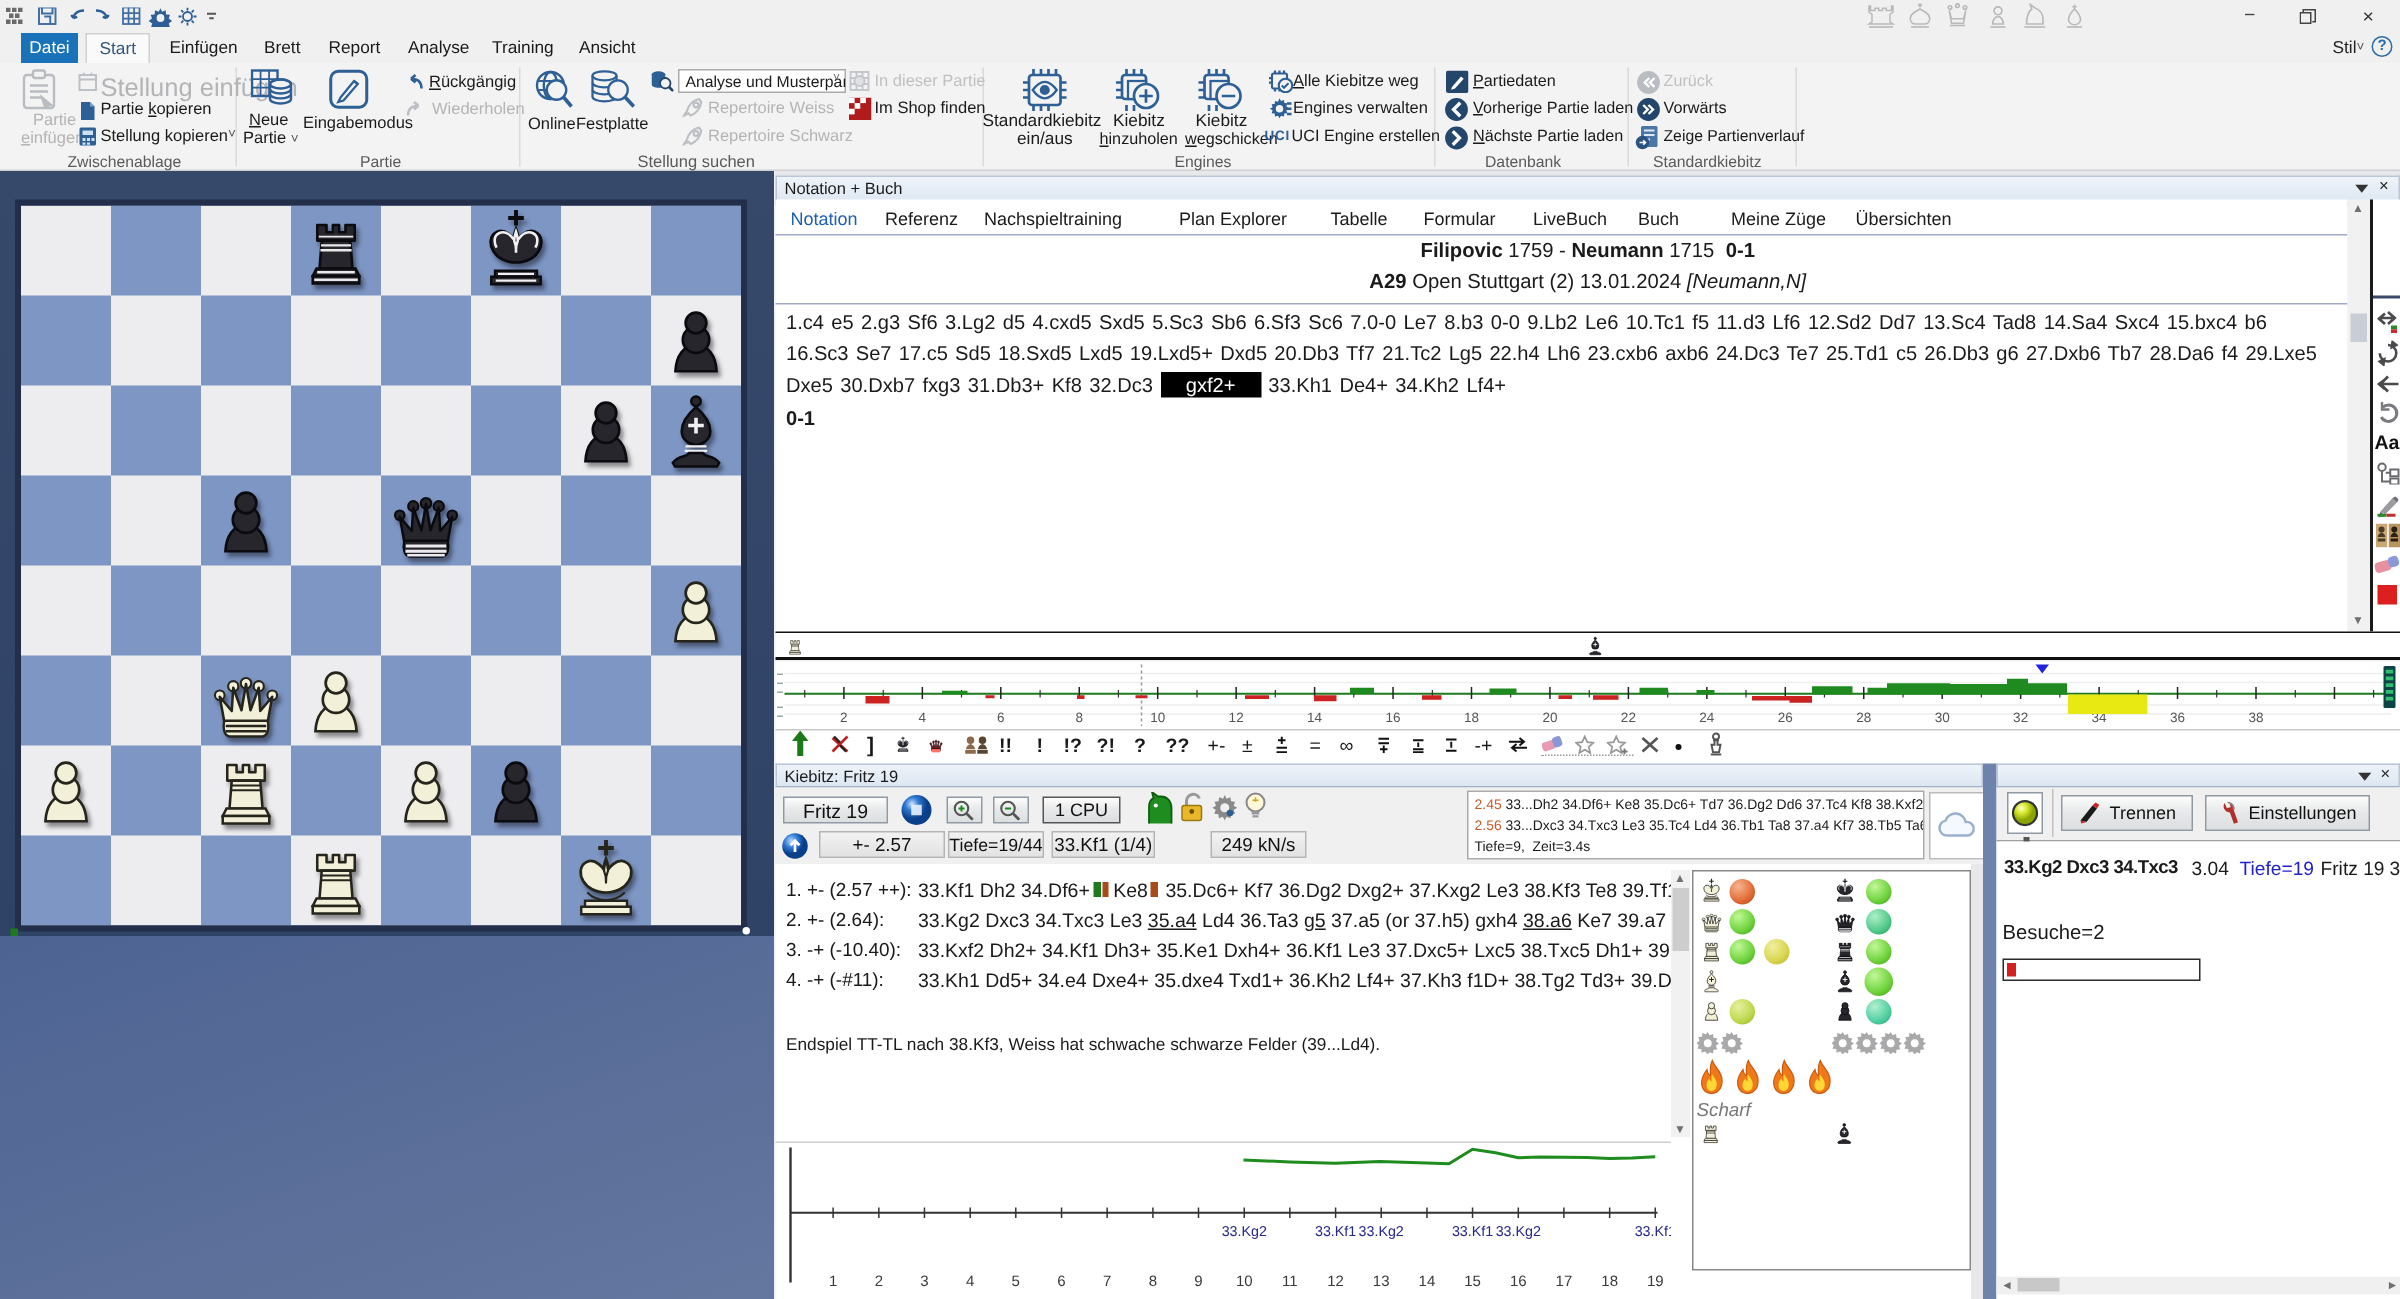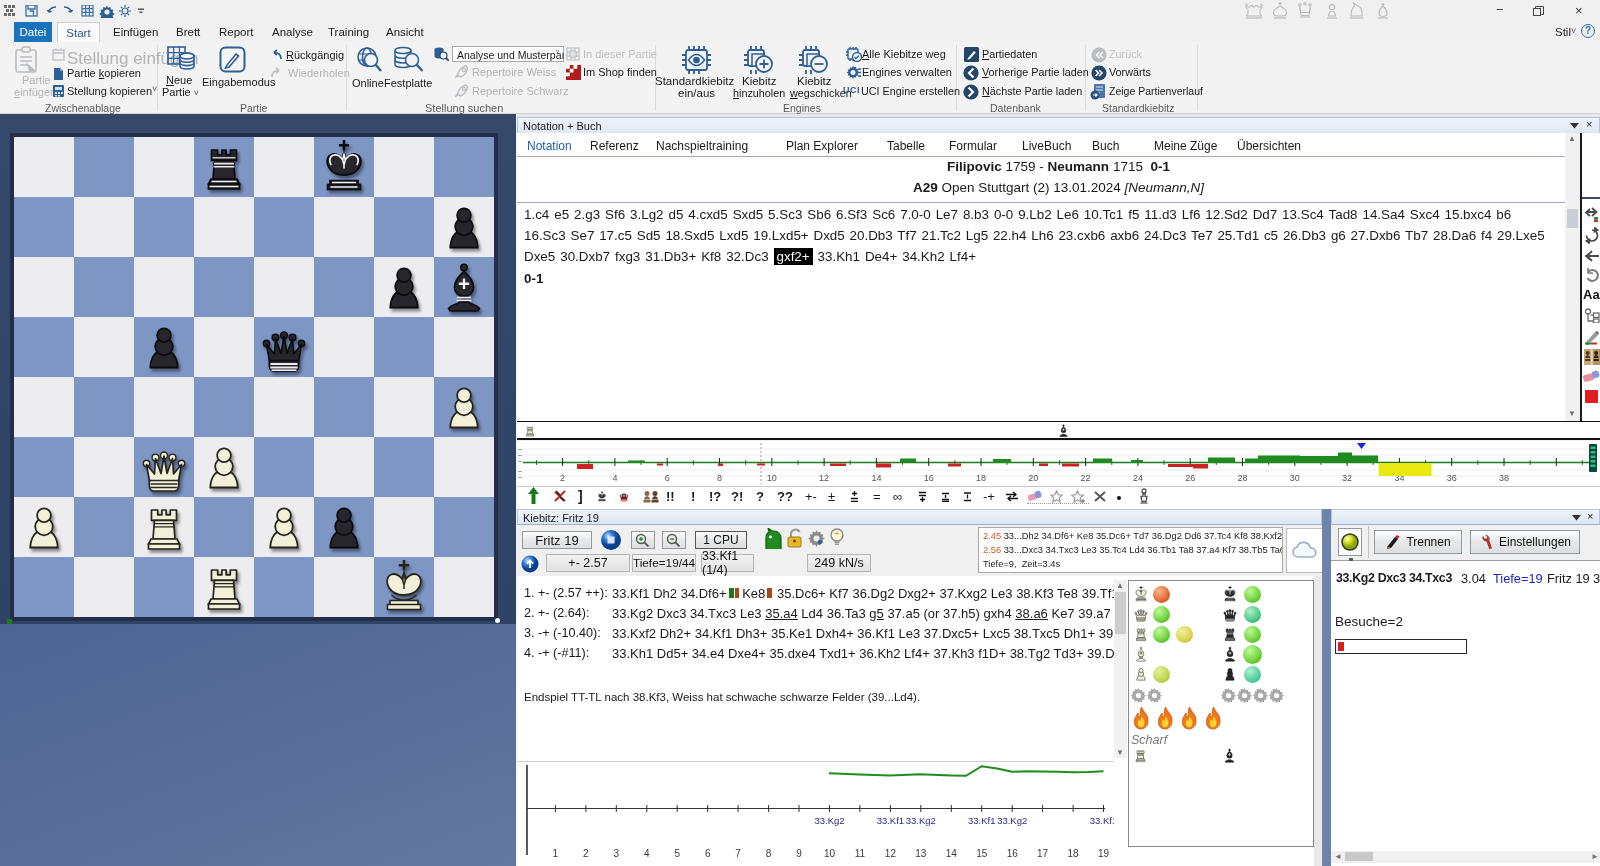--- a/index.html
+++ b/index.html
@@ -462,21 +462,21 @@
 <div class="tx" style="left:1022px;top:139px;font-size:12px">LiveBuch</div>
 <div class="tx" style="left:1092px;top:139px;font-size:12px">Buch</div>
 <div class="tx" style="left:1154px;top:139px;font-size:12px">Meine Züge</div>
 <div class="tx" style="left:1237px;top:139px;font-size:12px">Übersichten</div>
 <div class="abs" style="left:517px;top:156px;width:1048px;height:1px;background:#a0a8cc"></div>
 <div class="tx" style="left:517px;top:159px;width:1083px;text-align:center;font-size:13.5px"><b>Filipovic</b> 1759 - <b>Neumann</b> 1715&nbsp; <b>0-1</b></div>
 <div class="tx" style="left:517px;top:180px;width:1083px;text-align:center;font-size:13.5px"><b>A29</b> Open Stuttgart (2) 13.01.2024 <i>[Neumann,N]</i></div>
 <div class="abs" style="left:517px;top:202px;width:1048px;height:1px;background:#a0a8cc"></div>
 <div class="tx" id="mv1" style="left:524px;top:207px;font-size:13.4px;word-spacing:1.2px">1.c4 e5 2.g3 Sf6 3.Lg2 d5 4.cxd5 Sxd5 5.Sc3 Sb6 6.Sf3 Sc6 7.0-0 Le7 8.b3 0-0 9.Lb2 Le6 10.Tc1 f5 11.d3 Lf6 12.Sd2 Dd7 13.Sc4 Tad8 14.Sa4 Sxc4 15.bxc4 b6</div>
 <div class="tx" id="mv2" style="left:524px;top:228px;font-size:13.4px;word-spacing:1.1px">16.Sc3 Se7 17.c5 Sd5 18.Sxd5 Lxd5 19.Lxd5+ Dxd5 20.Db3 Tf7 21.Tc2 Lg5 22.h4 Lh6 23.cxb6 axb6 24.Dc3 Te7 25.Td1 c5 26.Db3 g6 27.Dxb6 Tb7 28.Da6 f4 29.Lxe5</div>
-<div class="tx" id="mv3" style="left:524px;top:249px;font-size:13.4px;word-spacing:1.2px">Dxe5 30.Dxb7 fxg3 31.Db3+ Kf8 32.Dc3 <span style="background:#000;color:#fff;padding:1px 3px">gxf2+</span> 33.Kh1 De4+ 34.Kh2 Lf4+</div>
+<div class="tx" id="mv3" style="left:524px;top:249px;font-size:13.4px;word-spacing:1.2px">Dxe5 30.Dxb7 fxg3 31.Db3+ Kf8 32.Dc3 <span style="background:#000;color:#fff;padding:1px 17px">gxf2+</span> 33.Kh1 De4+ 34.Kh2 Lf4+</div>
 <div class="tx" style="left:524px;top:271px;font-size:13.4px;font-weight:bold">0-1</div>
 
 <div class="abs" style="left:1565px;top:133px;width:15px;height:288px;background:#f1f1f1"></div>
 <div class="tx" style="left:1568px;top:134px;font-size:8px;color:#707070">▲</div>
 <div class="abs" style="left:1567px;top:209px;width:11px;height:19px;background:#c9ced6"></div>
 <div class="tx" style="left:1568px;top:409px;font-size:8px;color:#707070">▼</div>
 <div class="abs" style="left:1580px;top:133px;width:2px;height:288px;background:#1a1a1a"></div>
 
 <div class="abs" style="left:1582px;top:133px;width:18px;height:288px;background:#fff"></div>
 <div class="abs" style="left:1582px;top:197px;width:18px;height:1.5px;background:#3a4a68"></div>
@@ -756,21 +756,21 @@
         <stop offset="0%" stop-color="#bcd8fa"></stop>
         <stop offset="55%" stop-color="#2f7ad4"></stop>
         <stop offset="100%" stop-color="#0a3f8a"></stop>
       </radialGradient>
     </defs>
     <circle cx="9" cy="9" r="8.5" fill="url(#bluC)"></circle>
     <path d="M9 13V6M6 8.5L9 5.5l3 3" stroke="#fff" stroke-width="1.8" fill="none"></path>
   </svg>
 <div class="box" style="left:546px;top:554px;width:84px;height:18px">+- 2.57</div>
 <div class="box" style="left:632px;top:554px;width:64px;height:18px;font-size:11.8px">Tiefe=19/44</div>
-<div class="box" style="left:701px;top:554px;width:53px;height:18px">33.Kf1 (1/4)</div>
+<div class="box" style="left:701px;top:554px;width:69px;height:18px">33.Kf1 (1/4)</div>
 <div class="box" style="left:807px;top:554px;width:64px;height:18px">249 kN/s</div>
 
 <div class="abs" style="left:517px;top:576px;width:805px;height:290px;background:#fff"></div>
 <div class="abs" style="left:517px;top:576px;width:597px;height:182px;overflow:hidden" id="engclip">
 <div class="tx" style="left:7px;top:10px;font-size:12.6px">1. +- (2.57 ++):</div>
 <div class="tx" style="left:95px;top:10px;font-size:13px">33.Kf1 Dh2 34.Df6+<span style="display:inline-block;width:5px;height:10px;background:#1f7a1f;margin:0 1px 0 2px"></span><span style="display:inline-block;width:4px;height:10px;background:#a84a1a"></span> Ke8<span style="display:inline-block;width:5px;height:10px;background:#a84a1a;margin:0 1px 0 2px"></span> 35.Dc6+ Kf7 36.Dg2 Dxg2+ 37.Kxg2 Le3 38.Kf3 Te8 39.Tf1 Ld4 40.a4 Tf8 41</div>
 <div class="tx" style="left:7px;top:30px;font-size:12.6px">2. +- (2.64):</div>
 <div class="tx" style="left:95px;top:30px;font-size:13px">33.Kg2 Dxc3 34.Txc3 Le3 <u>35.a4</u> Ld4 36.Ta3 <u>g5</u> 37.a5 (or 37.h5) gxh4 <u>38.a6</u> Ke7 39.a7 Ta8 40.Ta4 c4 41.T)</div>
 <div class="tx" style="left:7px;top:50px;font-size:12.6px">3. -+ (-10.40):</div>
 <div class="tx" style="left:95px;top:50px;font-size:13px">33.Kxf2 Dh2+ 34.Kf1 Dh3+ 35.Ke1 Dxh4+ 36.Kf1 Le3 37.Dxc5+ Lxc5 38.Txc5 Dh1+ 39.Kf2 Dxd1 40.Te5 D</div>

